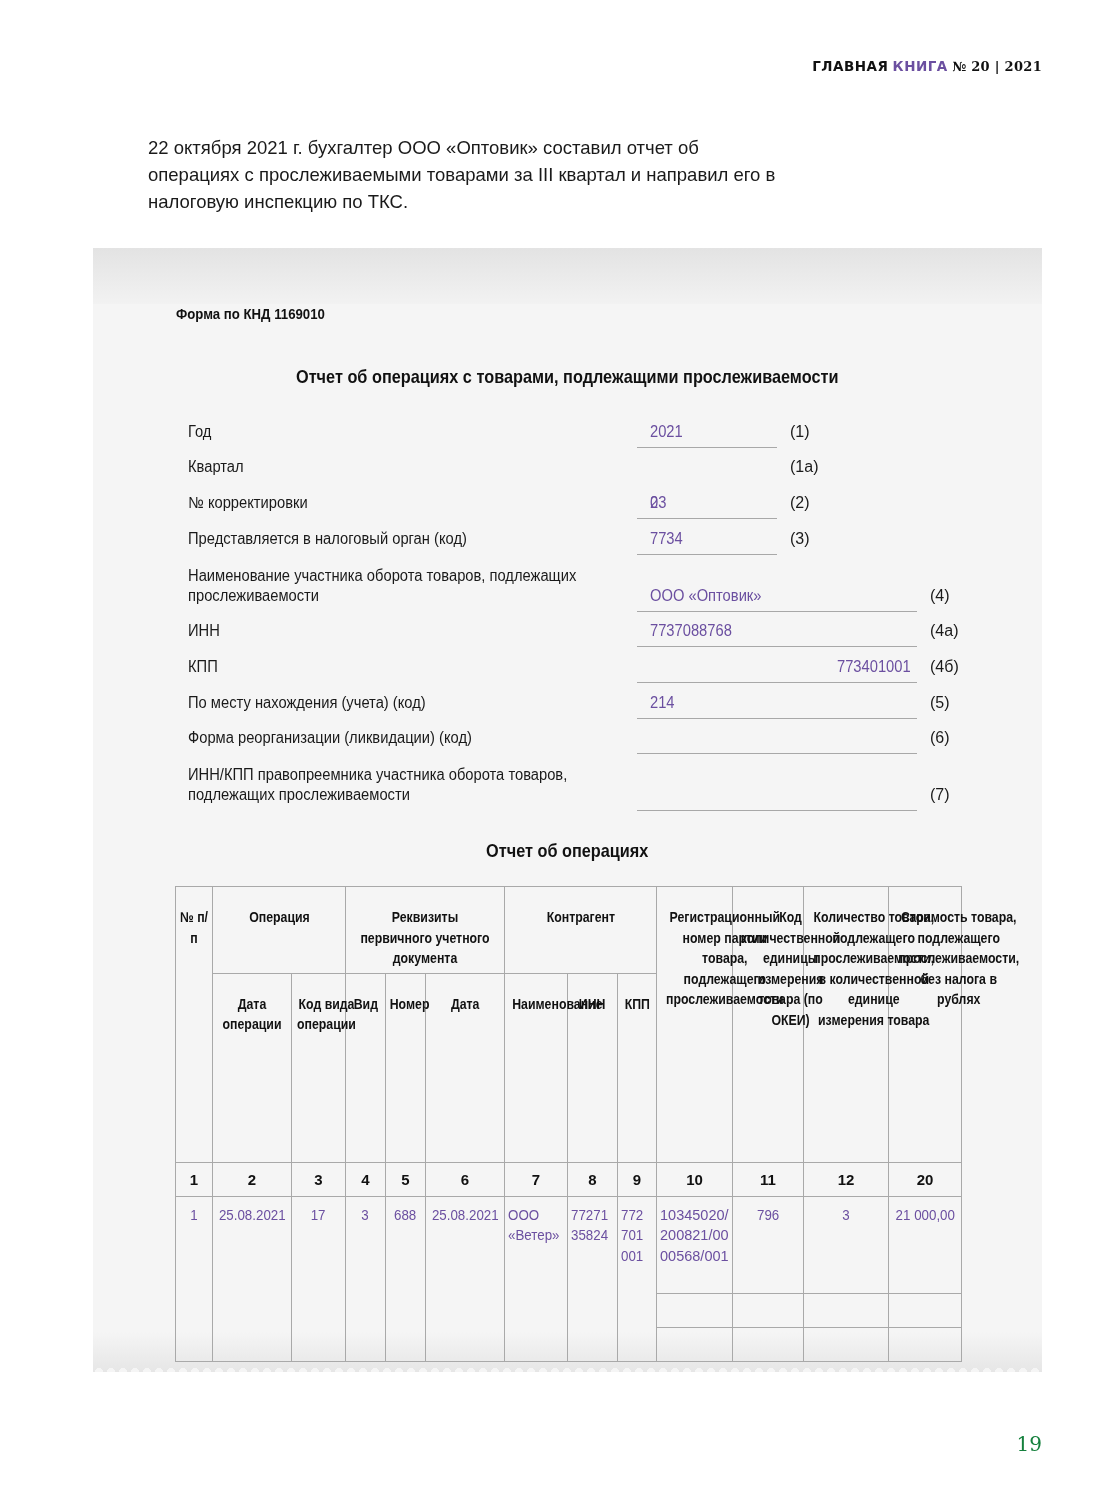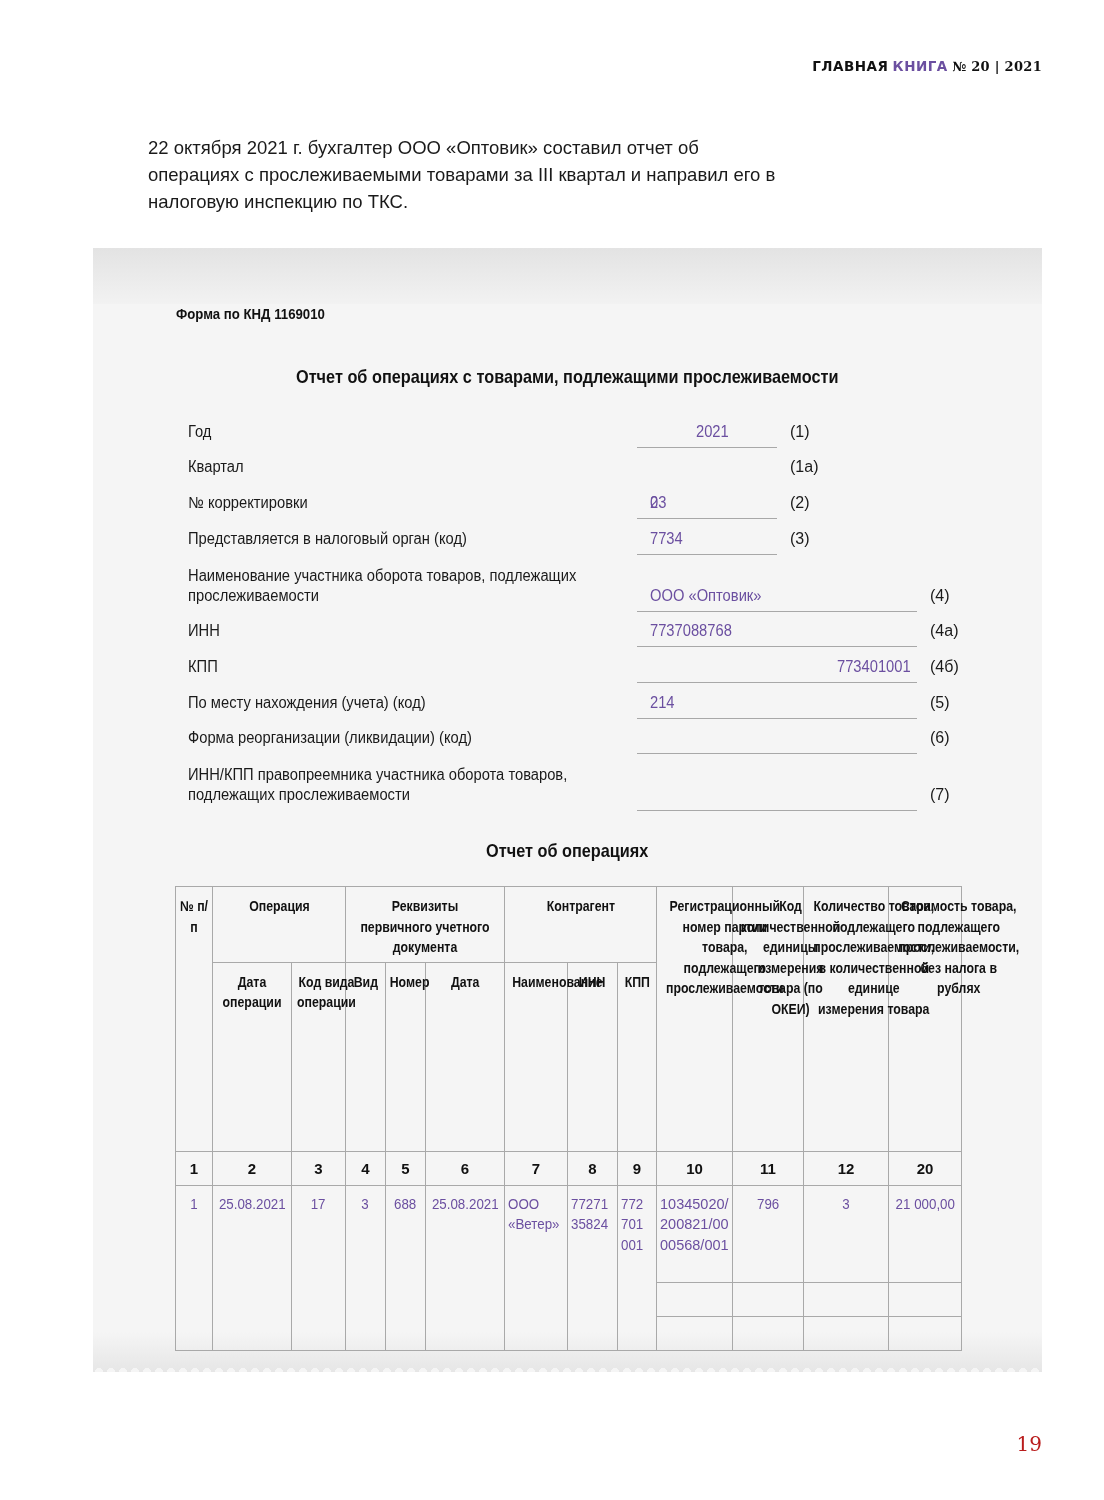--- a/index.html
+++ b/index.html
@@ -28,29 +28,29 @@
   .field .flabel { display: block; transform: scaleX(0.92); transform-origin: left; }
   .fval { position: absolute; color: #6b4fa0; font-size: 16px; line-height: 20px; padding-left: 13px; border-bottom: 1px solid #a8a8a8; height: 26px; }
   .fval span { display: inline-block; transform: scaleX(0.92); transform-origin: left; }
   .fnum { position: absolute; font-size: 16px; line-height: 20px; color: #1a1a1a; }
 
   .ops-title { position: absolute; left: 93px; width: 949px; top: 840px; text-align: center; font-size: 18.5px; font-weight: bold; }
   .ops-title span { display: inline-block; transform: scaleX(0.88); }
 
   table.ops { position: absolute; left: 175px; top: 886px; width: 786px; border-collapse: collapse; table-layout: fixed; }
   table.ops th, table.ops td { border: 1px solid #a9a9a9; vertical-align: top; }
-  table.ops th { font-size: 14px; font-weight: bold; line-height: 20.5px; text-align: center; padding: 9px 1px 4px; color: #111; }
+  table.ops th { font-size: 14px; font-weight: bold; line-height: 20.5px; text-align: center; padding: 20px 1px 4px; color: #111; }
   table.ops th .hx { display: inline-block; transform: scaleX(0.88); }
   table.ops tr.nums th { padding: 6px 0 4px; font-size: 15px; height: 34px; vertical-align: middle; }
   table.ops td { font-size: 14.5px; line-height: 20.5px; color: #6b4fa0; padding: 8px 3px 3px; }
   table.ops td .vx { display: inline-block; transform: scaleX(0.92); transform-origin: center top; }
   .c { text-align: center; }
   .l { text-align: left; }
 
-  .page-num { position: absolute; right: 62px; top: 1432px; font-family: "DejaVu Serif", serif; font-size: 20px; color: #b91c1c; }
+  .page-num { position: absolute; right: 62px; top: 1432px; font-family: "DejaVu Serif", serif; font-size: 20px; color: #15803d; }
 </style>
 </head>
 <body>
 
 <div class="running-head">
   <span class="brand">ГЛАВНАЯ</span>
   <span class="brand brand-accent">КНИГА</span>
   <span class="issue">№ 20 | 2021</span>
 </div>
 
@@ -59,21 +59,21 @@
 <div class="panel"></div>
 
 <div class="form-code">Форма по КНД 1169010</div>
 <div class="form-title"><span>Отчет об операциях с товарами, подлежащими прослеживаемости</span></div>
 
 <div>
 
   <div class="field" style="top:422px">
       <span class="flabel">Год</span>
     </div>
-  <div class="fval" style="left:637px; top:422px; width:140px;text-align:center;"><span>2021</span></div>
+  <div class="fval" style="left:637px; top:422px; width:140px;"><span>2021</span></div>
   <div class="fnum" style="left:790px; top:422px">(1)</div>
 
   <div class="field" style="top:457px">
       <span class="flabel">Квартал</span>
     </div>
   <div class="fval" style="left:637px; top:457px; width:140px;margin-top:36px;"><span>23</span></div>
   <div class="fnum" style="left:790px; top:457px">(1а)</div>
 
   <div class="field" style="top:493px">
       <span class="flabel">№ корректировки</span>

